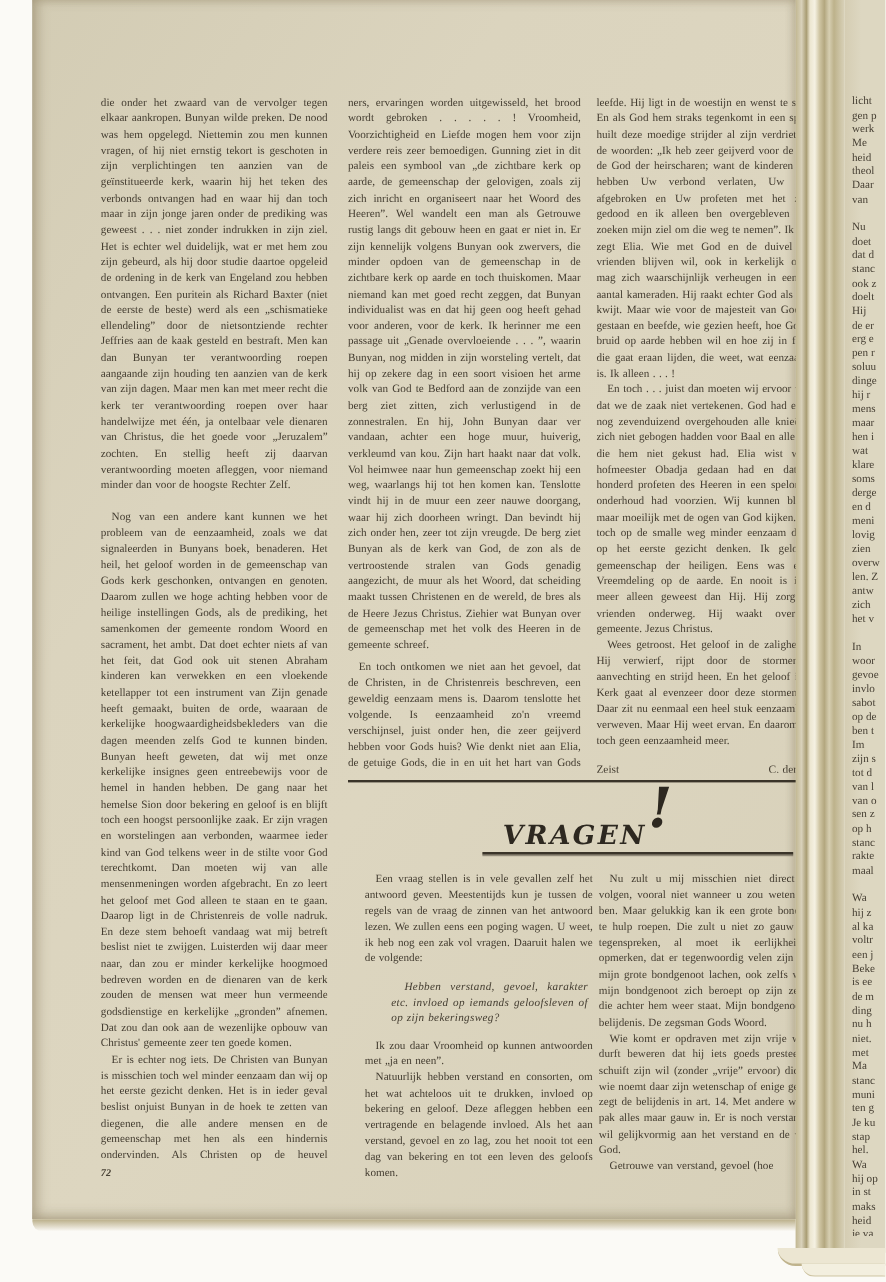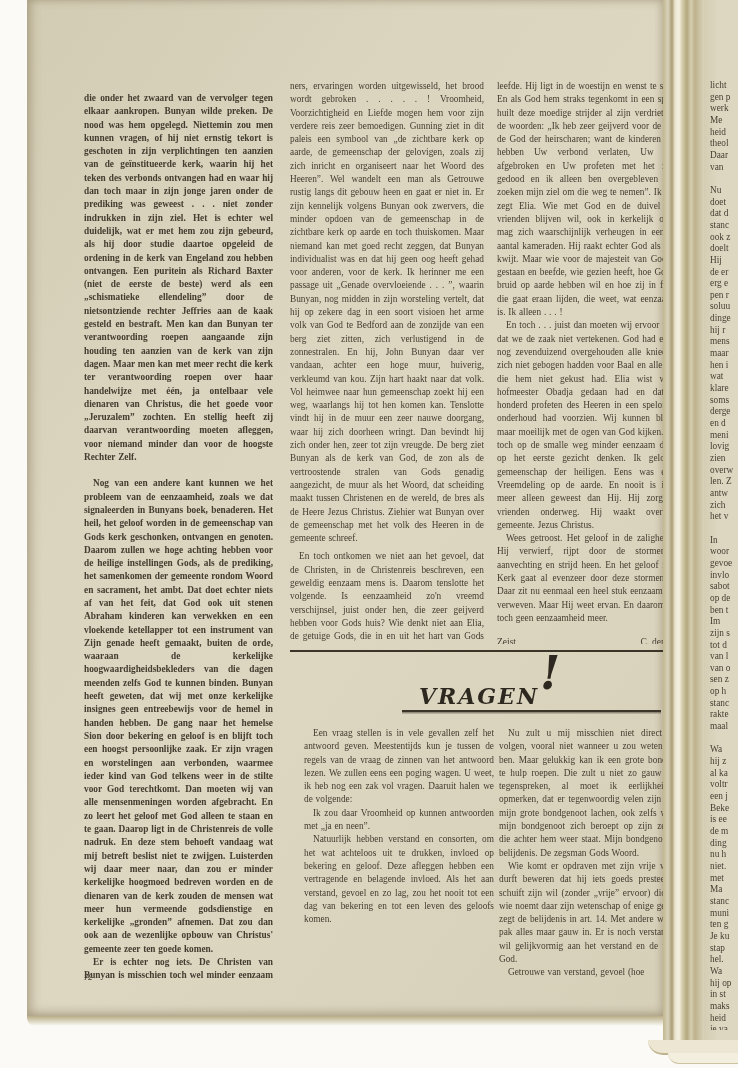--- a/index.html
+++ b/index.html
@@ -23,21 +23,21 @@
   
   .col {
     position:absolute; text-align:justify;
     font-size:9.3px; line-height:13.3px; color:#433c30;
     word-spacing:.5px; overflow:hidden;
   }
   .col p { margin:0; text-indent:9px; }
   .col p.noind { text-indent:0; }
   .col p.gap-lg { margin-top:13px; }
   .col p.gap-sm { margin-top:5px; }
-  .c1 { left:57px;  top:92px; width:189px; max-height:892px;font-weight:bold; }
+  .c1 { left:57px;  top:80px; width:189px; max-height:892px; }
   .c2 { left:263px; top:80px; width:194px; max-height:564px; }
   .c3 { left:470px; top:80px; width:192px; max-height:564px; }
   .cb1 { left:277px; top:727px; width:190px; max-height:288px; }
   .cb2 { left:472px; top:727px; width:193px; max-height:288px; }
   .sig { display:flex; justify-content:space-between; margin-top:11px; font-size:9.5px; }
   .quote {
     margin:10px 4px 9px 22px; font-style:italic; text-indent:11px;
     text-align:justify; letter-spacing:.3px;
   }
   .pagenum {
@@ -113,20 +113,21 @@
     </div>
   </div>
 
   <div class="rule-top"></div>
   <div class="h-line2">VRAGEN</div>
   <div class="h-bang">!</div>
   <div class="rule-under"></div>
 
   <div class="col cb1">
     <p>Een vraag stellen is in vele gevallen zelf het antwoord geven. Meestentijds kun je tussen de regels van de vraag de zinnen van het antwoord lezen. We zullen eens een poging wagen. U weet, ik heb nog een zak vol vragen. Daaruit halen we de volgende:</p>
+    <blockquote class="quote">Hebben verstand, gevoel, karakter etc. invloed op iemands geloofsleven of op zijn bekeringsweg?</blockquote>
     <p>Ik zou daar Vroomheid op kunnen antwoorden met „ja en neen”.</p>
     <p>Natuurlijk hebben verstand en consorten, om het wat achteloos uit te drukken, invloed op bekering en geloof. Deze afleggen hebben een vertragende en belagende invloed. Als het aan verstand, gevoel en zo lag, zou het nooit tot een dag van bekering en tot een leven des geloofs komen.</p>
   </div>
 
   <div class="col cb2">
     <p>Nu zult u mij misschien niet direct willen volgen, vooral niet wanneer u zou weten wie ik ben. Maar gelukkig kan ik een grote bondgenoot te hulp roepen. Die zult u niet zo gauw durven tegenspreken, al moet ik eerlijkheidshalve opmerken, dat er tegenwoordig velen zijn die om mijn grote bondgenoot lachen, ook zelfs wanneer mijn bondgenoot zich beroept op zijn zegsman, die achter hem weer staat. Mijn bondgenoot is de belijdenis. De zegsman Gods Woord.</p>
     <p>Wie komt er opdraven met zijn vrije wil, wie durft beweren dat hij iets goeds presteert, wie schuift zijn wil (zonder „vrije” ervoor) dichterbij, wie noemt daar zijn wetenschap of enige gedachte, zegt de belijdenis in art. 14. Met andere woorden: pak alles maar gauw in. Er is noch verstand noch wil gelijkvormig aan het verstand en de wil van God.</p>
     <p>Getrouwe van verstand, gevoel (hoe</p>
   </div>
 

